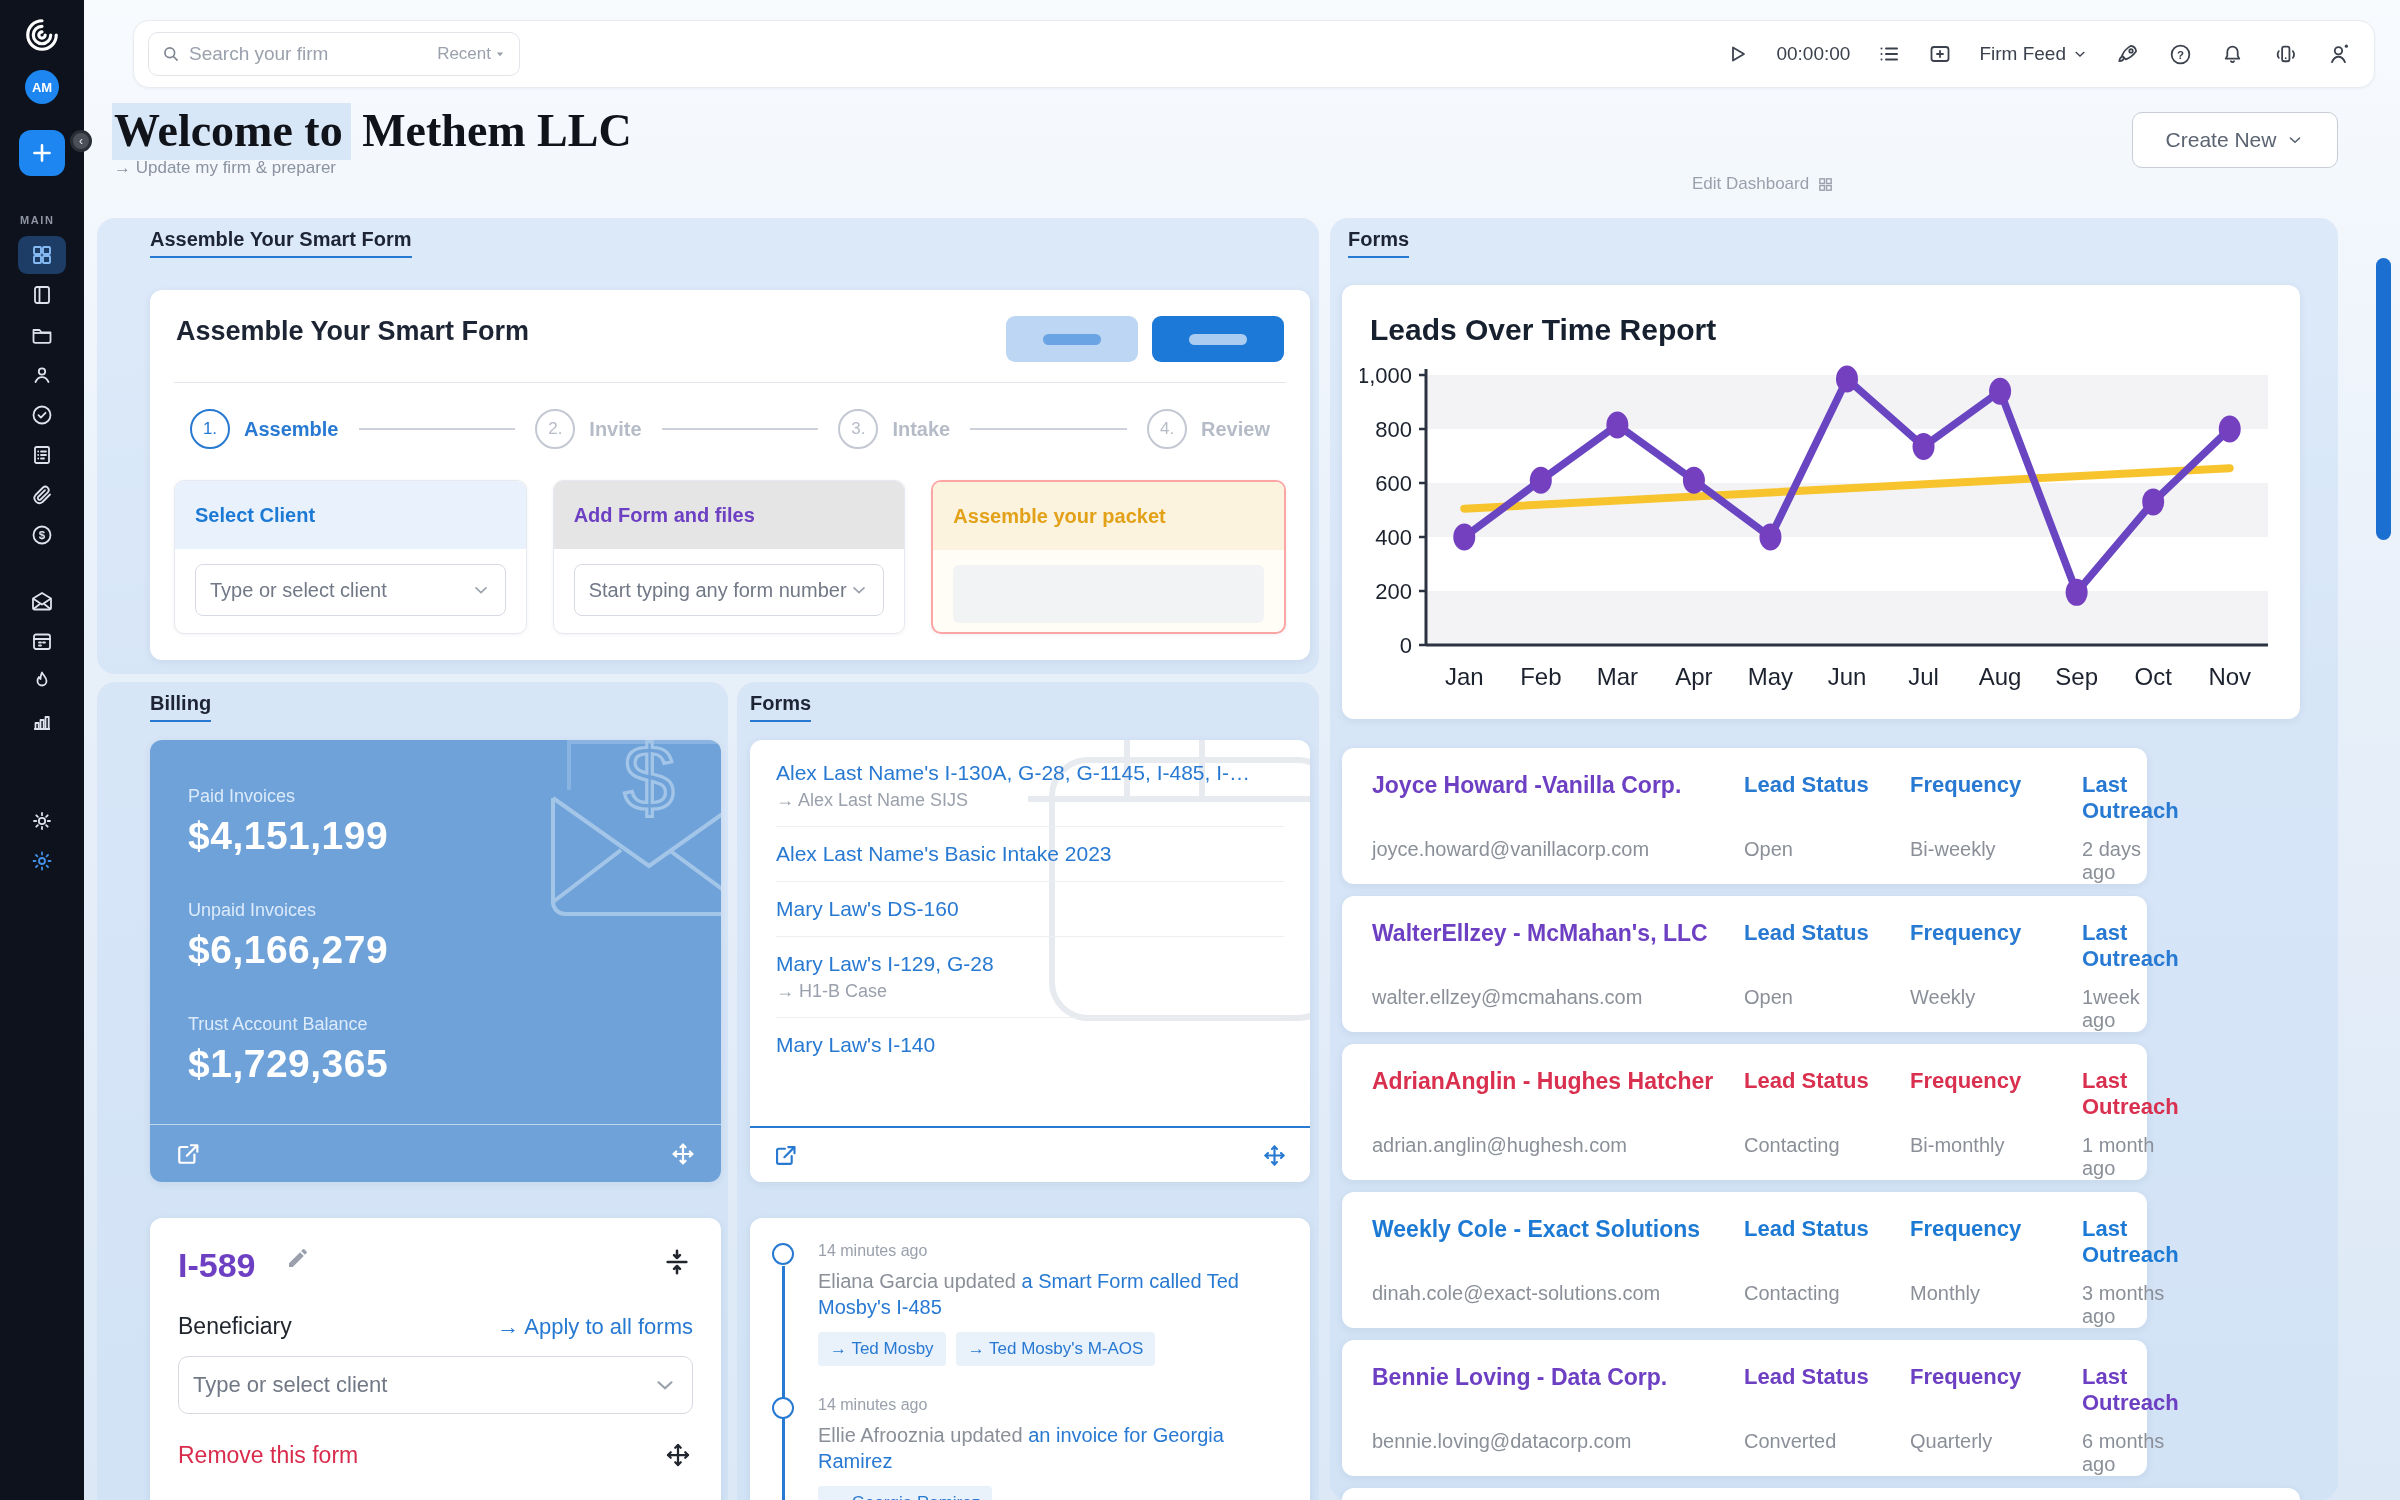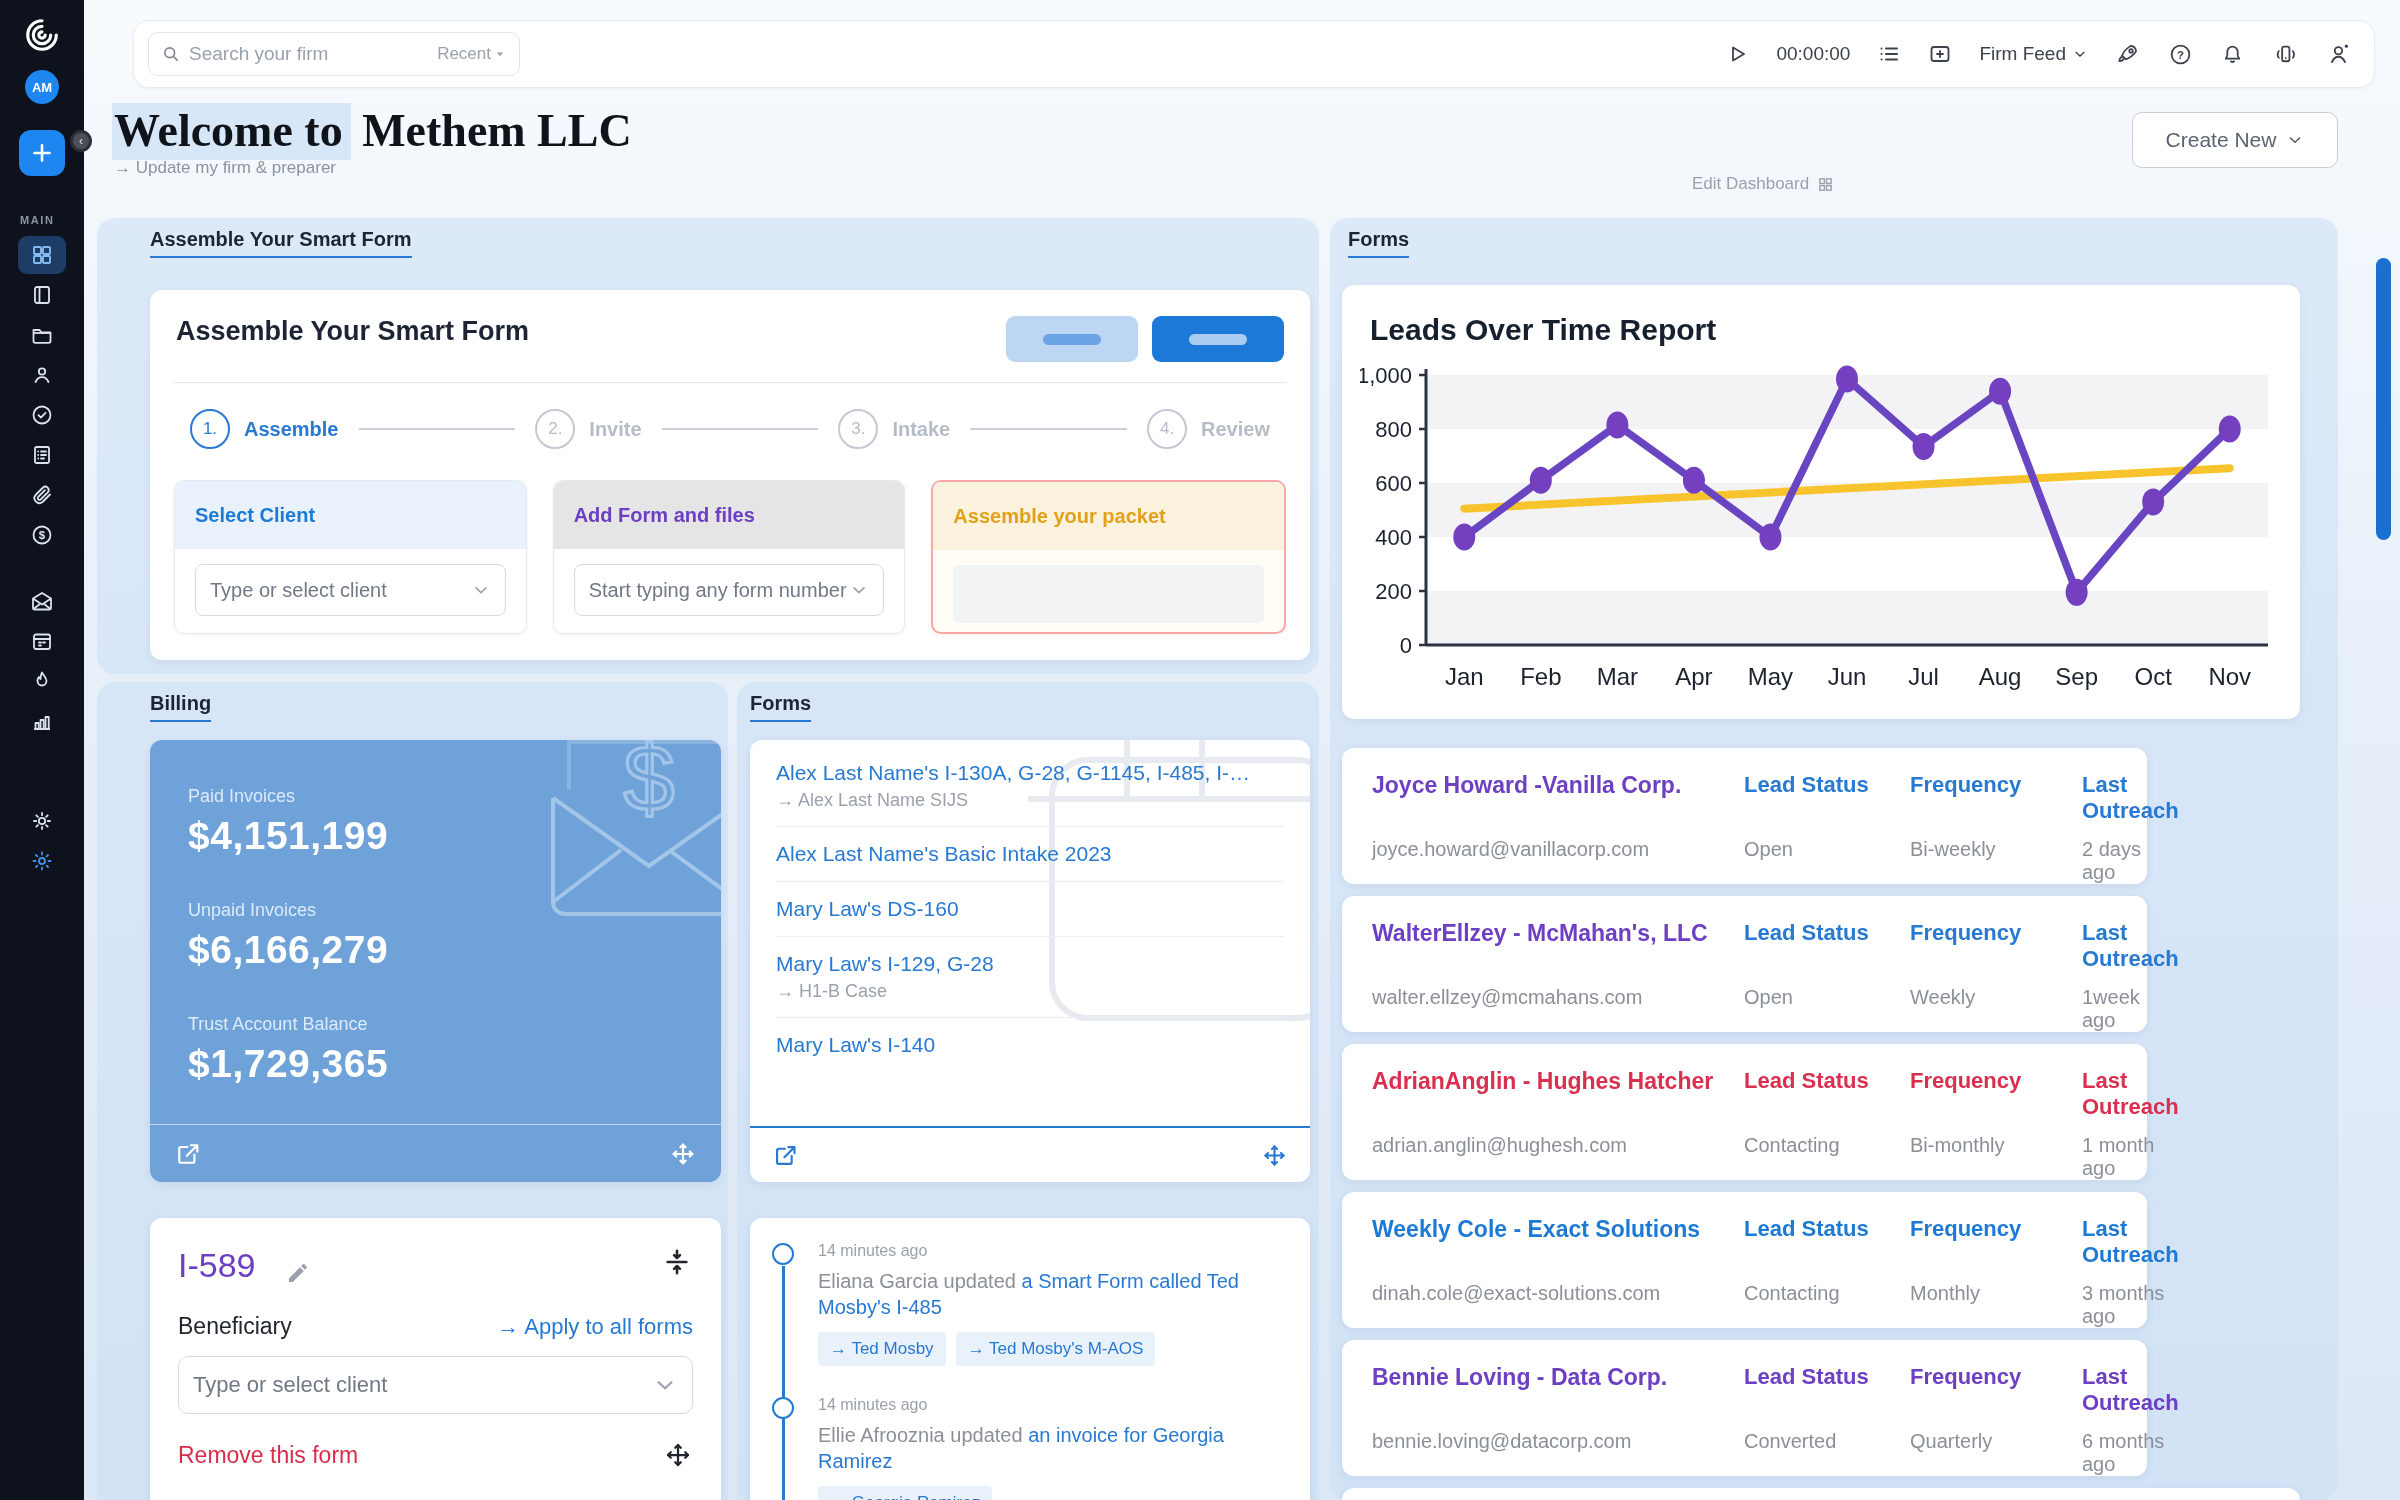--- a/index.html
+++ b/index.html
@@ -107,21 +107,21 @@
   .billing-stats { padding:46px 0 0 38px; position:relative; z-index:2; }
   .b-label { font-size:18px; color:#dcebfb; margin-bottom:7px; }
   .b-value { font-size:39px; font-weight:bold; color:#fff; margin-bottom:42px; letter-spacing:.5px; }
   .b-foot { position:absolute; left:0; right:0; bottom:0; height:58px; border-top:1px solid rgba(255,255,255,.55);
             display:flex; align-items:center; justify-content:space-between; padding:0 24px; color:#fff; }
   .b-watermark { position:absolute; right:-4px; top:-18px; z-index:1; opacity:.5; }
 
   
   .i589-card { left:150px; top:1218px; width:571px; height:294px; padding:28px; }
   .i589-head { display:flex; align-items:flex-start; justify-content:space-between; }
-  .i589-title { font-size:34px; font-weight:normal; color:#6d3fc3; display:flex; align-items:flex-end; gap:30px; }
+  .i589-title { font-size:34px; font-weight:bold; color:#6d3fc3; display:flex; align-items:flex-start; gap:30px; }
   .i589-row2 { margin-top:28px; display:flex; align-items:center; justify-content:space-between; }
   .i589-benef { font-size:23px; color:#20252e; }
   .apply-link { font-size:22px; color:#2779d2; cursor:pointer;text-align:center; }
   .i589-select { margin-top:16px; height:58px; border-radius:10px; font-size:22px; }
   .i589-foot { margin-top:26px; display:flex; align-items:center; justify-content:space-between; }
   .remove-link { font-size:23px; color:#d92b4b; cursor:pointer; }
 
   
   .forms-card { left:750px; top:740px; width:560px; height:442px; overflow:hidden; padding:6px 26px 0 26px; }
   .form-item { padding:15px 0; border-bottom:1px solid #eceef2; position:relative; z-index:2; }

